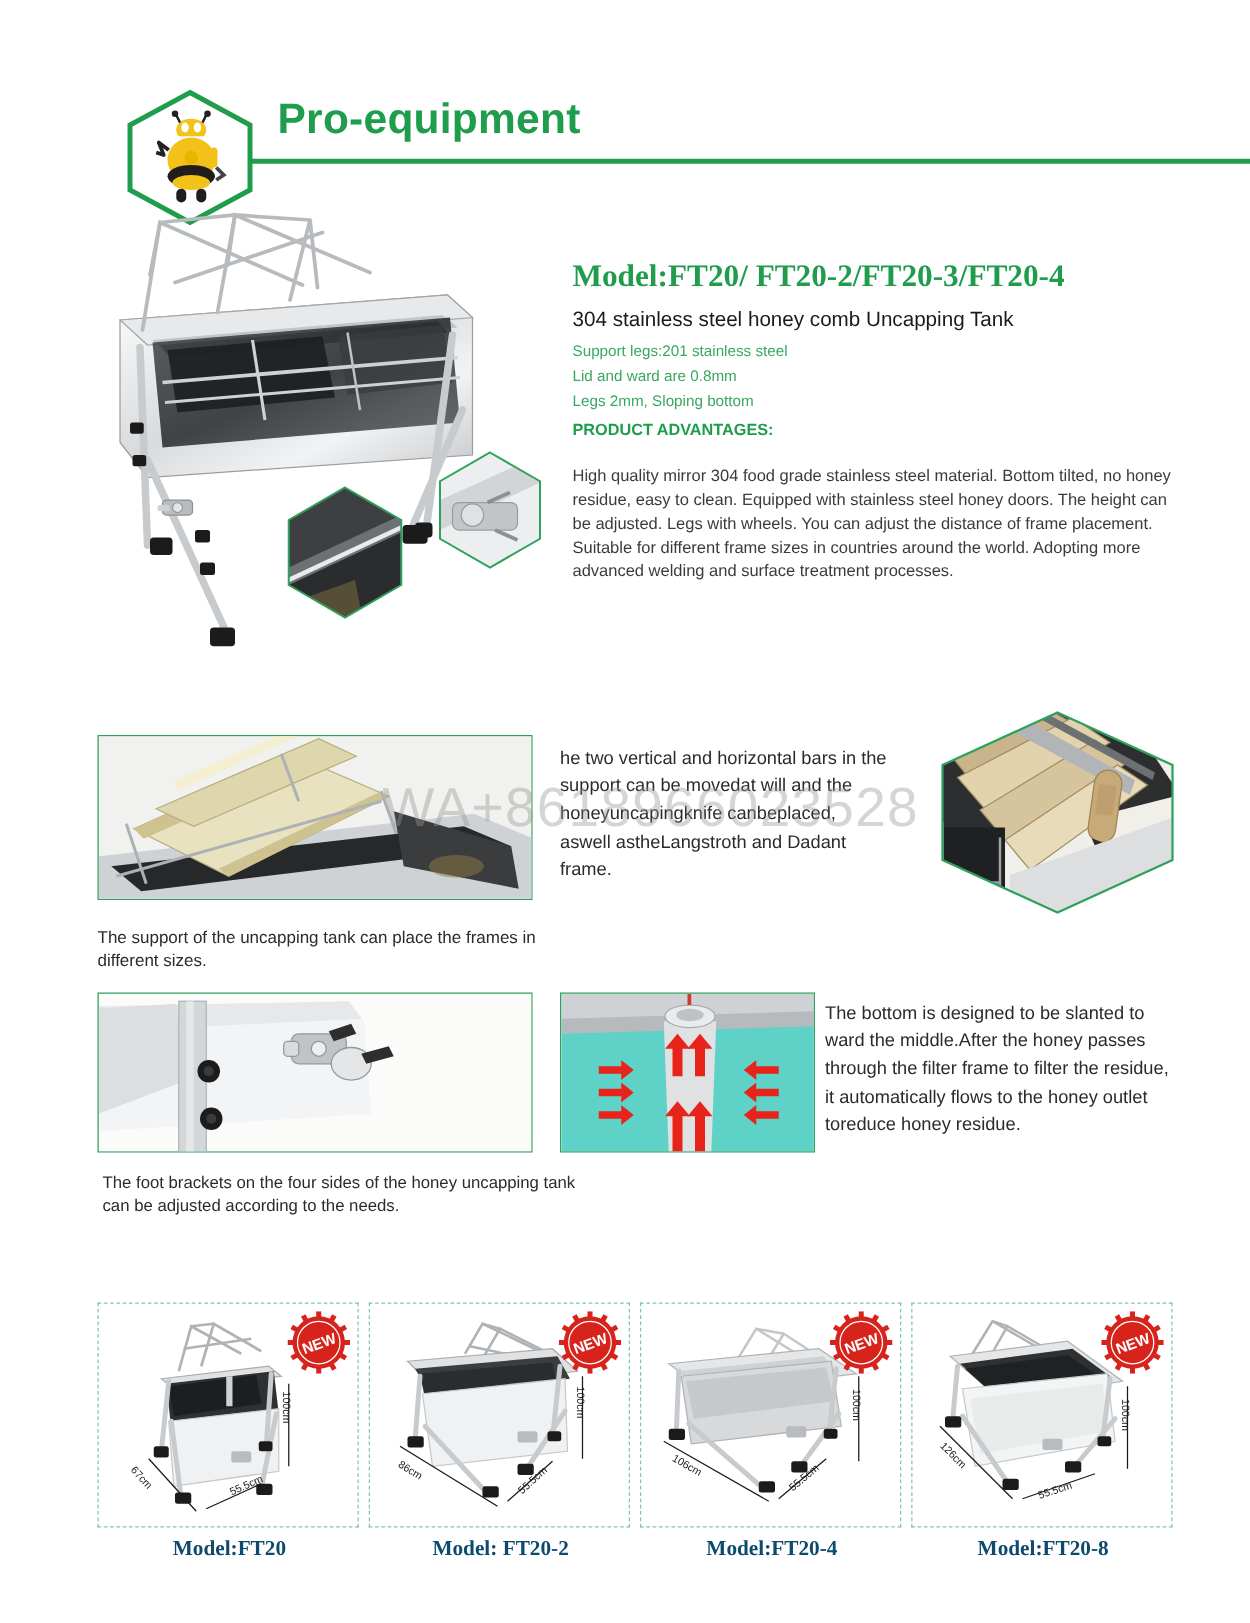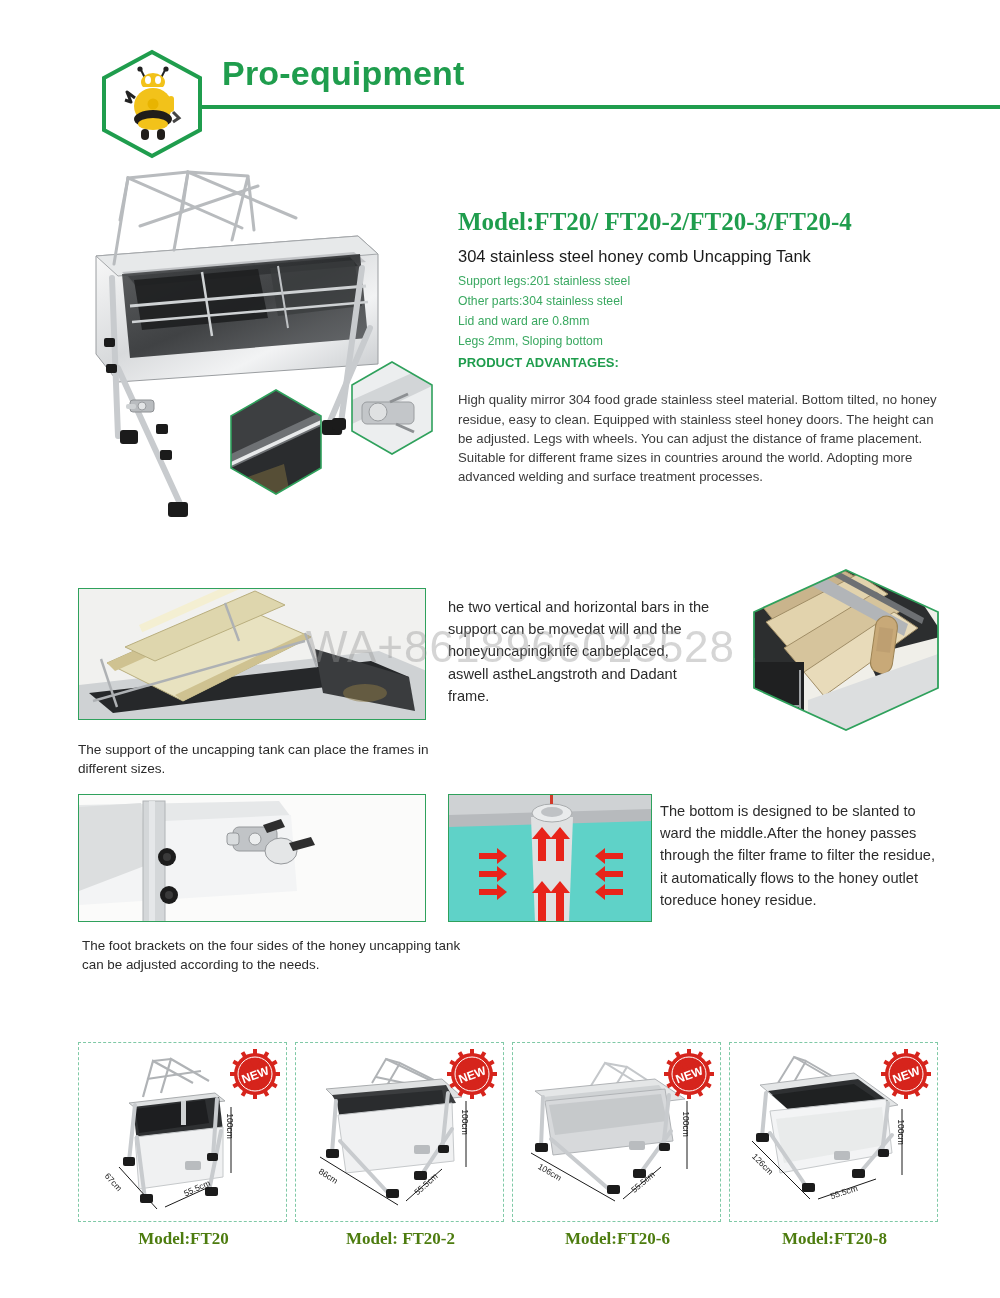--- a/index.html
+++ b/index.html
@@ -11,21 +11,21 @@
     width: 1000px; height: 1298px;
     position: relative;
     font-family: "Liberation Sans", sans-serif;
     color: #333333;
     overflow: hidden;
   }
 
   
   .header {
     position: absolute;
-    left: 0; top: 40px;
+    left: 0; top: 62px;
     width: 832px; height: 120px;
   }
   .hexlogo {
     position: absolute;
     left: 96px; top: 8px;
     width: 112px; height: 112px;
   }
   .hexlogo svg { display: block; }
   .bee {
     position: absolute;
@@ -183,21 +183,21 @@
     width: 50px; height: 50px;
   }
   .card-label {
     position: absolute;
     left: 0; top: 186px;
     width: 209px;
     text-align: center;
     font-family: "Liberation Serif", serif;
     font-size: 17px;
     font-weight: bold;
-    color: #4d7c0f;
+    color: #0c4a6e;
     white-space: nowrap;
   }
   .dim-label {
     position: absolute;
     font-size: 8.5px;
     color: #1a1a1a;
     font-family: "Liberation Sans", sans-serif;
     white-space: nowrap;
   }
 </style>
@@ -346,21 +346,20 @@
       <polygon points="60,22 100,45 100,91 60,114 20,91 20,45" fill="none" stroke="#2fa15c" stroke-width="1.6"></polygon>
     </g>
   </svg>
 </div>
 
 <div class="hero-info">
   <div class="model-heading">Model:FT20/ FT20-2/FT20-3/FT20-4</div>
   <div class="product-subtitle">304 stainless steel honey comb Uncapping Tank</div>
 
   <div class="spec-line">Support legs:201 stainless steel</div>
-  <div class="spec-line">Other parts:304 stainless steel</div>
   <div class="spec-line">Lid and ward are 0.8mm</div>
   <div class="spec-line">Legs 2mm, Sloping bottom</div>
 
   <div class="advantages-title">PRODUCT ADVANTAGES:</div>
   <div class="advantages-body">High quality mirror 304 food grade stainless steel material. Bottom tilted, no honey residue, easy to clean. Equipped with stainless steel honey doors. The height can be adjusted. Legs with wheels. You can adjust the distance of frame placement. Suitable for different frame sizes in countries around the world. Adopting more advanced welding and surface treatment processes.</div>
 </div>
 
 <div class="photo-box mid-left-photo">
   <svg viewBox="0 0 348 132" width="348" height="132">
     <rect width="348" height="132" fill="#f1f1ef"></rect>
@@ -651,21 +650,21 @@
           <rect x="23" y="0" width="4" height="50" transform="rotate(120 25 25)"></rect>
           <rect x="23" y="0" width="4" height="50" transform="rotate(150 25 25)"></rect>
         </g>
       </g>
       <circle cx="25" cy="25" r="17" fill="none" stroke="#fff" stroke-width="1"></circle>
       <text x="25" y="30" font-family="Liberation Sans, sans-serif" font-size="12" font-weight="bold" fill="#ffffff" text-anchor="middle" transform="rotate(-20 25 25)">NEW</text>
     </svg>
     <div class="dim-label" style="left:24px; top:124px; transform:rotate(30deg);">106cm</div>
     <div class="dim-label" style="left:116px; top:134px; transform:rotate(-40deg);">55.5cm</div>
     <div class="dim-label" style="left:160px; top:76px; transform:rotate(90deg);">100cm</div>
-    <div class="card-label">Model:FT20-6</div>
+    <div class="card-label">Model:FT20-4</div>
   </div>
 
   <div class="card">
     <svg class="card-photo" viewBox="0 0 197 168">
       <rect width="197" height="168" fill="#ffffff"></rect>
       <g stroke="#b0b3b6" stroke-width="2" fill="none">
         <path d="M42,34 L58,8 L96,30"></path>
           <path d="M54,40 L70,12 L108,34"></path>
         <path d="M58,8 L70,12"></path>
       </g>

